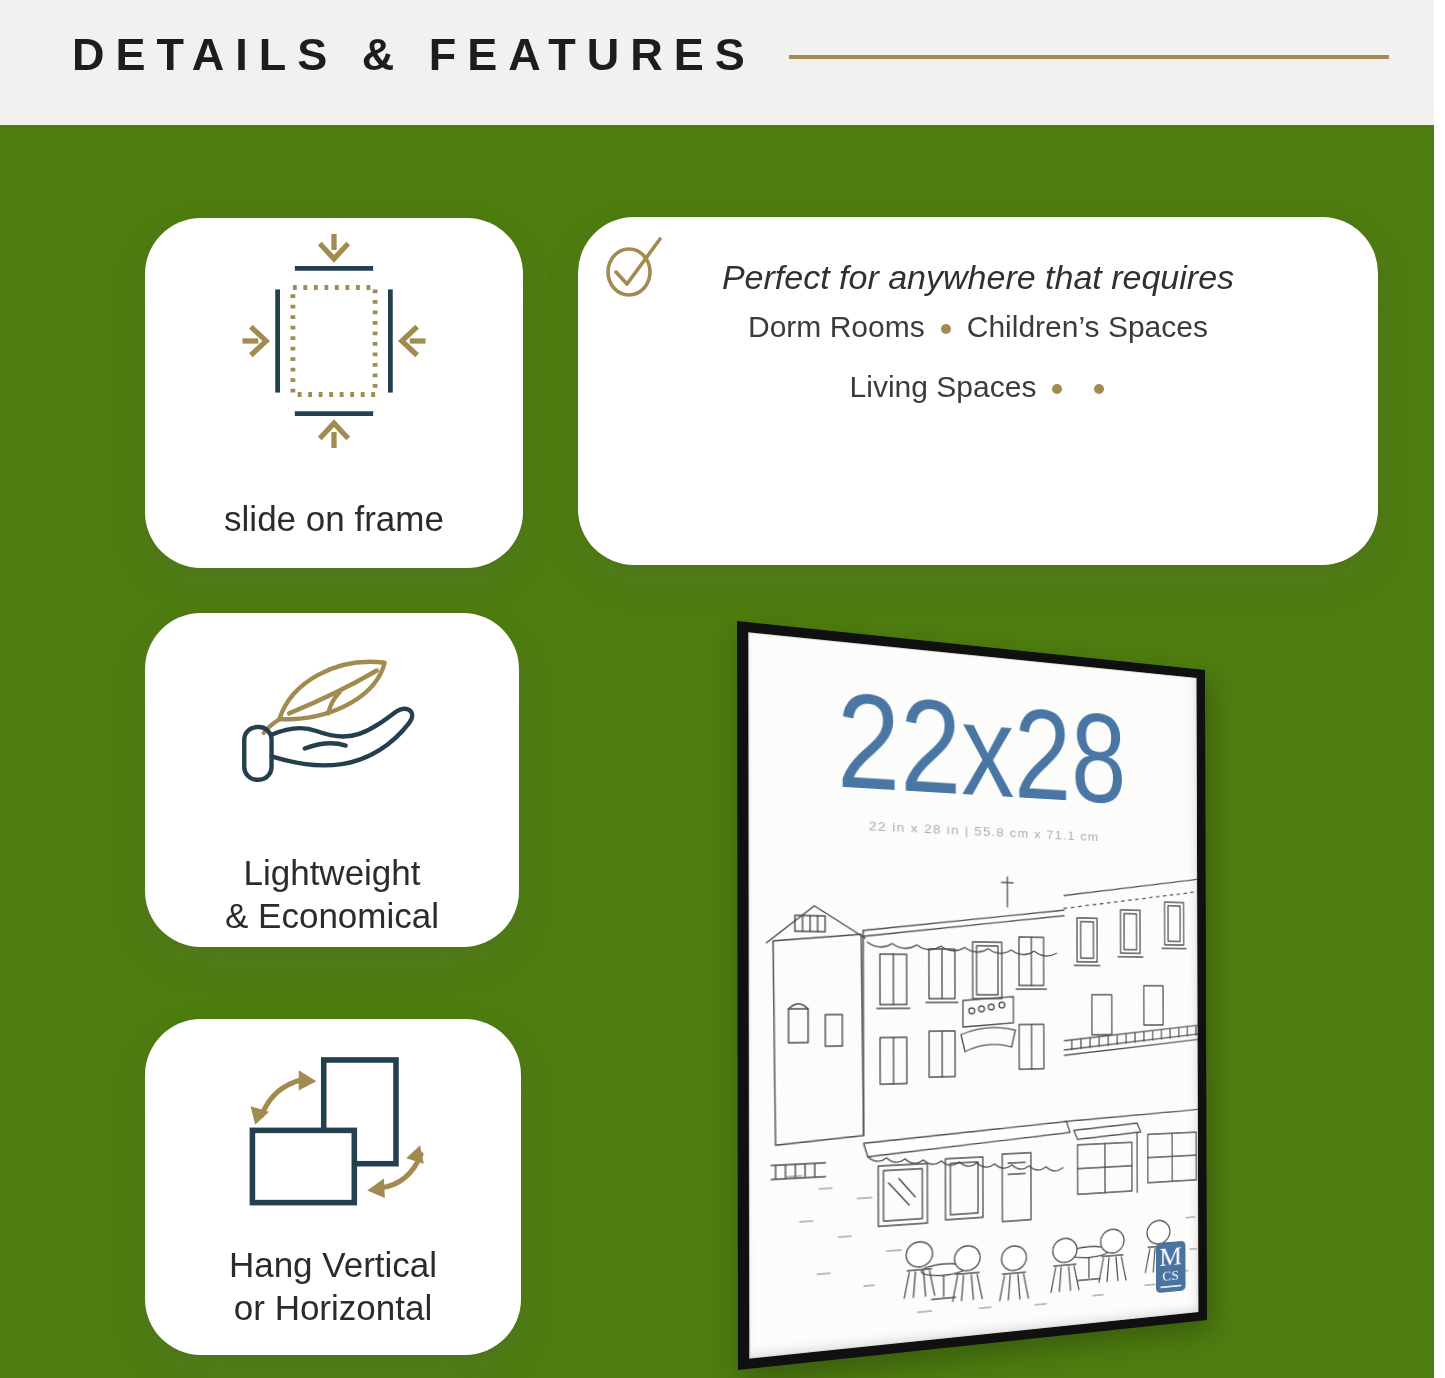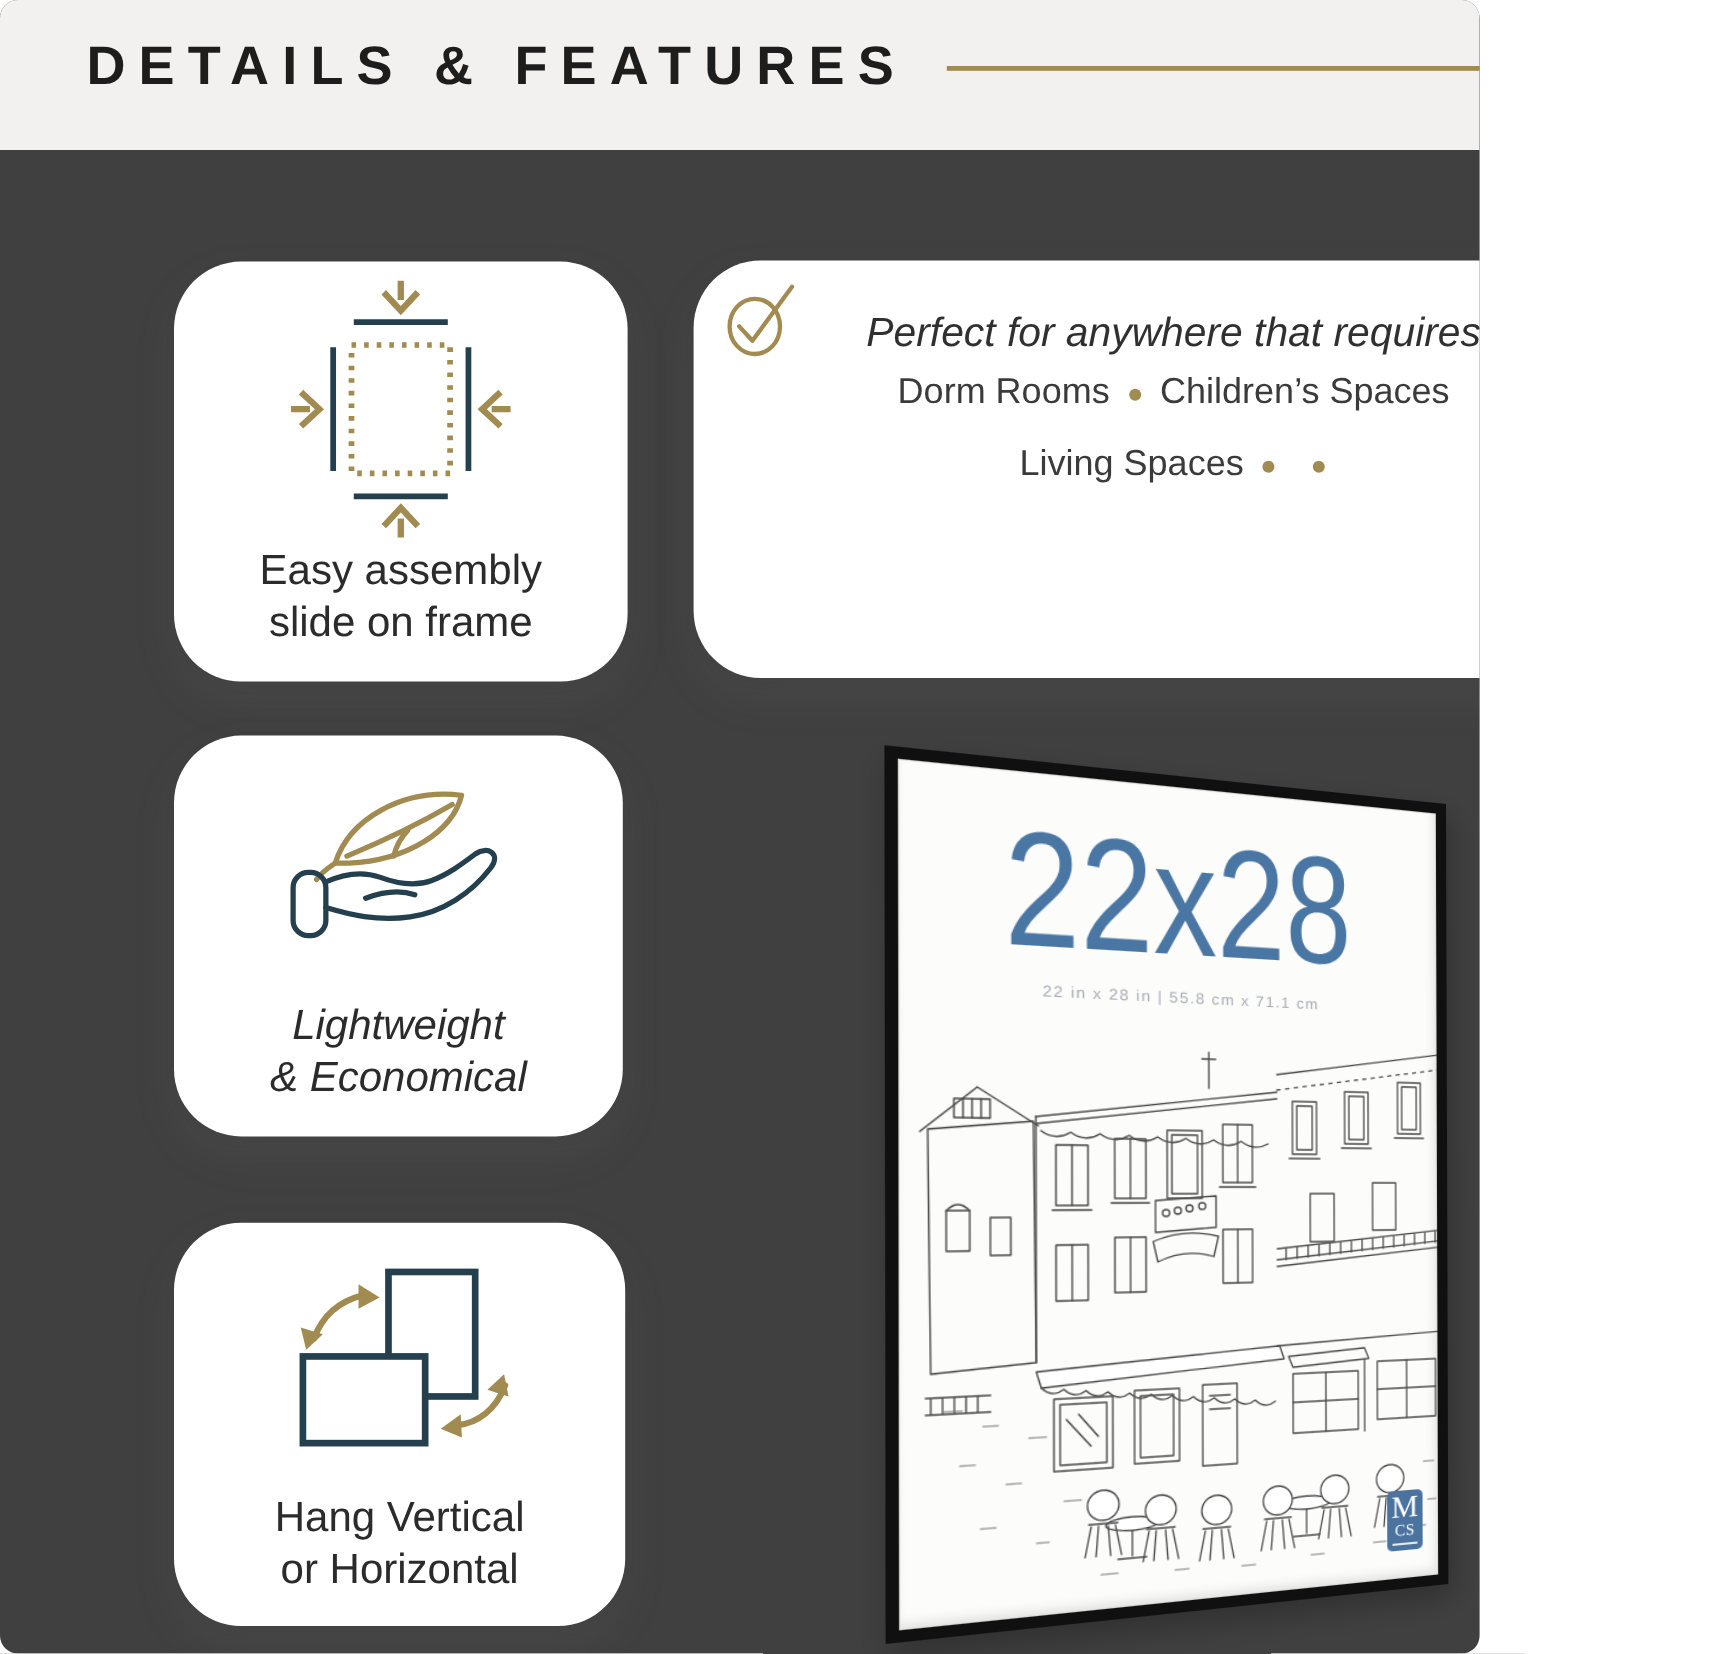--- a/index.html
+++ b/index.html
@@ -1,36 +1,35 @@
 <!DOCTYPE html>
 <html style="--gold: #a28b50; --navy: #24404e; --steel-blue: #4a76a4; --badge-blue: #4a73a0; --header-bg: #f2f1ef; --text-dark: #1d1d1d;"><head>
 <meta charset="utf-8">
 <style>
   html,body{margin:0;padding:0;background:#ffffff;}
   .page{
-    position:relative;width:1233px;height:1378px;background:#404040;overflow:hidden;
+    position:relative;width:1434px;height:1378px;background:#4d7c0f;overflow:hidden;
     font-family:"Liberation Sans","DejaVu Sans",sans-serif;
-    border-radius:15px;
   }
   
   .header-band{position:absolute;left:0;top:0;width:100%;height:125px;background:var(--header-bg,#f2f1ef);}
   .page-title{
     position:absolute;left:72px;top:31px;margin:0;font-size:45px;line-height:48px;
     font-weight:bold;letter-spacing:11px;color:var(--text-dark,#1d1d1d);white-space:nowrap;
   }
   .header-rule{position:absolute;left:789px;top:55px;width:600px;height:4px;background:var(--gold,#a28b50);}
   
   .card{
     position:absolute;background:#ffffff;border-radius:56px;
     box-shadow:0 16px 34px rgba(110,110,110,.16),0 3px 9px rgba(0,0,0,.05);
     display:flex;flex-direction:column;align-items:center;justify-content:space-between;
     box-sizing:border-box;
   }
   .card.f1{left:145px;top:218px;width:378px;height:350px;padding:16px 0 28px;}
-  .card.f2{left:145px;top:613px;width:374px;height:334px;padding:38px 0 28px;font-style:italic;}
+  .card.f2{left:145px;top:613px;width:374px;height:334px;padding:38px 0 10px;}
   .card.f3{left:145px;top:1019px;width:376px;height:336px;padding:28px 0 26px;}
   .caption{margin:0;font-size:35px;line-height:43px;color:#2b2b2b;text-align:center;}
   .caption span{display:block;}
   
   .card.benefits{left:578px;top:217px;width:800px;height:348px;border-radius:56px;
     display:block;padding:0;}
   .check-icon{position:absolute;left:24px;top:14px;}
   .benefits-heading{margin:36px 40px 0;font-size:34px;line-height:48px;color:#303030;
     text-align:center;font-weight:normal;font-style:italic;}
   .benefits-heading span{display:block;}
@@ -92,21 +91,20 @@
       </g>
       <g fill="none" stroke="#24404e" stroke-width="5">
         <path d="M54 36 H136"></path>
           <path d="M54 188 H136"></path>
         <path d="M36 58 V166"></path>
           <path d="M154 58 V166"></path>
       </g>
       <rect x="52" y="56" width="86" height="112" fill="none" stroke="#a28b50" stroke-width="5" stroke-dasharray="4 7"></rect>
     </svg>
     <p class="caption">
-      <span>Easy assembly</span>
       <span>slide on frame</span>
     </p>
   </section>
 
   <section class="card f2">
     <svg width="200" height="156" viewBox="0 0 200 160">
       <g fill="none" stroke="#a28b50" stroke-width="4.5" stroke-linecap="round" stroke-linejoin="round">
         <path d="M46 70 C40 74 34 78 30 84"></path>
         <path d="M46 70 C58 32 104 6 154 12 C146 44 106 68 58 70 Z"></path>
         <path d="M56 64 C90 50 122 34 146 20"></path>

